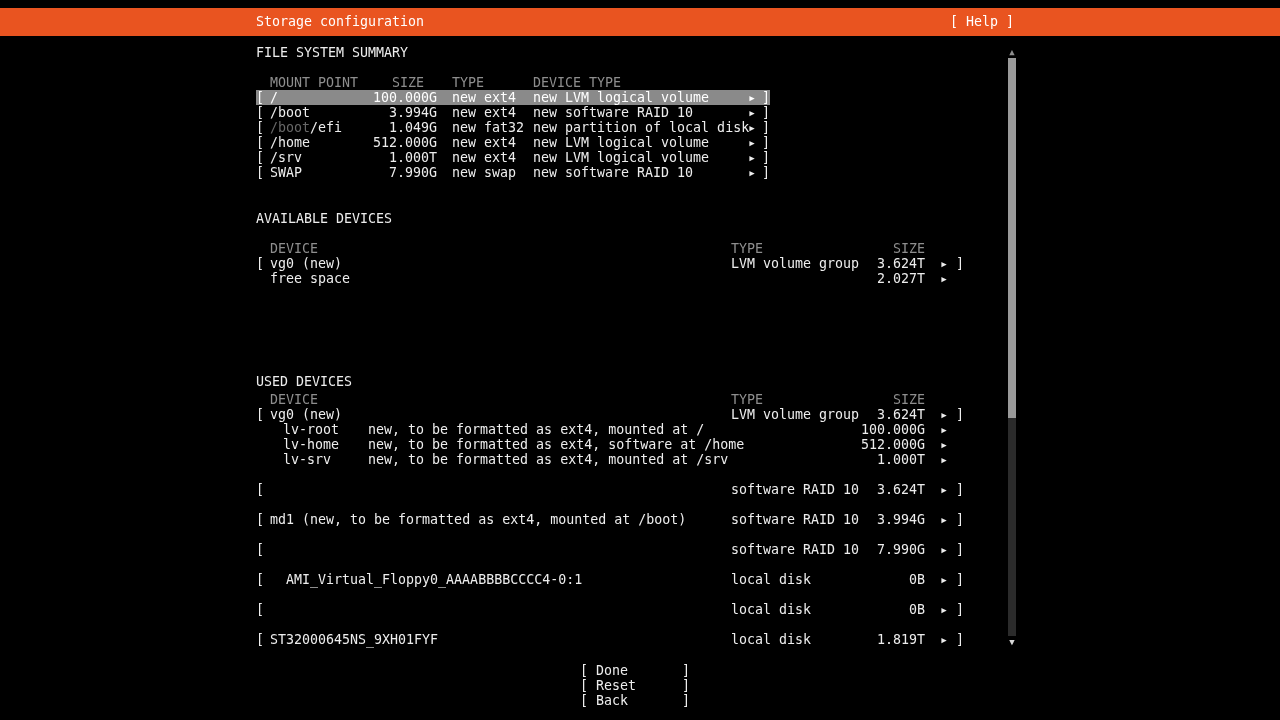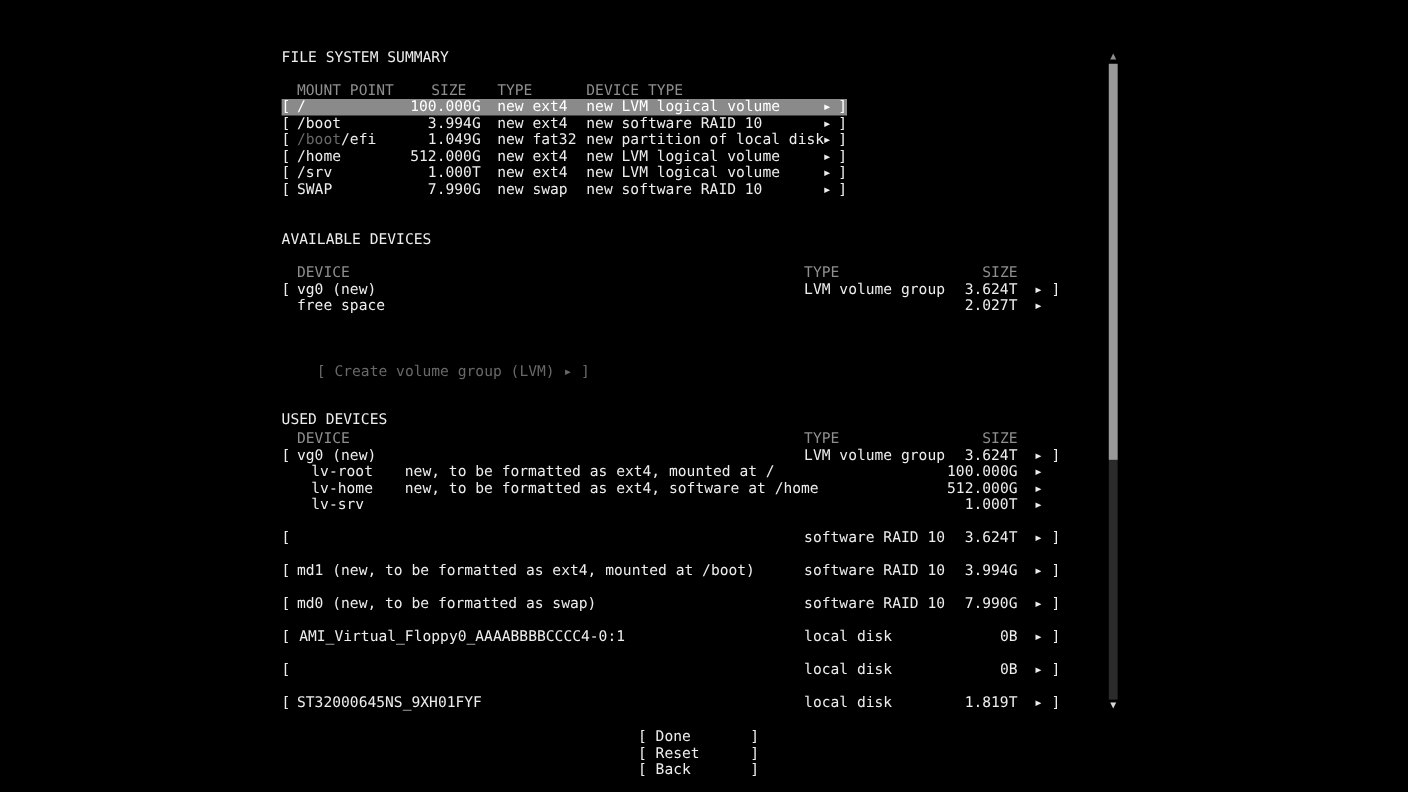--- a/index.html
+++ b/index.html
@@ -32,20 +32,24 @@
   .sb-up { position:absolute; top:0; left:0; width:12px; height:12px; font-size:9px; line-height:12px; text-align:center; color:#8e8e8e; }
   .sb-down { position:absolute; bottom:0; left:0; width:12px; height:12px; font-size:9px; line-height:12px; text-align:center; color:#d9d9d9; }
   .sb-track { position:absolute; top:12px; left:2px; width:8px; height:578px; background:#2b2b2b; }
   .sb-thumb { position:absolute; top:0; left:0; width:8px; height:360px; background:#9a9a9a; }
 </style>
 </head>
 <body>
 
 <div class="screen">
 
+  <div class="topbar">
+    <span class="title">Storage configuration</span>
+    <span class="help">[ Help ]</span>
+  </div>
 
   <div class="line" style="top:45px">FILE SYSTEM SUMMARY</div>
 
   <div class="line muted" style="top:75px">
     <span class="c" style="left:14px">MOUNT POINT</span>
     <span class="c" style="left:136px">SIZE</span>
     <span class="c" style="left:196px">TYPE</span>
     <span class="c" style="left:277px">DEVICE TYPE</span>
   </div>
 
@@ -126,23 +130,20 @@
     <span class="c" style="left:700px">]</span>
   </div>
 
   <div class="line devrow" style="top:271px">
     <span class="c" style="left:14px">free space</span>
     <span class="c size-dev">2.027T</span>
     <span class="c" style="left:684px">▸</span>
   </div>
 
 
-  <div class="line act dim" style="top:316px">
-    <span>[</span><span>Create volume group (LVM)</span><span>▸</span><span>]</span>
-  </div>
 
   <div class="line" style="top:374px">USED DEVICES</div>
 
   <div class="line muted" style="top:392px">
     <span class="c" style="left:14px">DEVICE</span>
     <span class="c" style="left:475px">TYPE</span>
     <span class="c" style="left:637px">SIZE</span>
   </div>
 
   <div class="line devrow" style="top:407px">
@@ -163,20 +164,21 @@
 
   <div class="line devrow" style="top:437px">
     <span class="c" style="left:27px">lv-home</span>
     <span class="c" style="left:112px">new, to be formatted as ext4, software at /home</span>
     <span class="c size-dev">512.000G</span>
     <span class="c" style="left:684px">▸</span>
   </div>
 
   <div class="line devrow" style="top:452px">
     <span class="c" style="left:27px">lv-srv</span>
+    <span class="c" style="left:112px">new, to be formatted as ext4, mounted at /srv</span>
     <span class="c size-dev">1.000T</span>
     <span class="c" style="left:684px">▸</span>
   </div>
 
   <div class="line devrow" style="top:482px">
     <span class="c" style="left:0">[</span>
     <span class="c" style="left:475px">software RAID 10</span>
     <span class="c size-dev">3.624T</span>
     <span class="c" style="left:684px">▸</span>
     <span class="c" style="left:700px">]</span>
@@ -186,30 +188,29 @@
     <span class="c" style="left:0">[</span>
     <span class="c" style="left:14px">md1 (new, to be formatted as ext4, mounted at /boot)</span>
     <span class="c" style="left:475px">software RAID 10</span>
     <span class="c size-dev">3.994G</span>
     <span class="c" style="left:684px">▸</span>
     <span class="c" style="left:700px">]</span>
   </div>
 
   <div class="line devrow" style="top:542px">
     <span class="c" style="left:0">[</span>
-    <span class="c" style="left:14px">md0 (new, to be formatted as swap)</span>
     <span class="c" style="left:475px">software RAID 10</span>
     <span class="c size-dev">7.990G</span>
     <span class="c" style="left:684px">▸</span>
     <span class="c" style="left:700px">]</span>
   </div>
 
   <div class="line devrow" style="top:572px">
     <span class="c" style="left:0">[</span>
-    <span class="c" style="left:16px">AMI_Virtual_Floppy0_AAAABBBBCCCC4-0:1</span>
+    <span class="c" style="left:30px">AMI_Virtual_Floppy0_AAAABBBBCCCC4-0:1</span>
     <span class="c" style="left:475px">local disk</span>
     <span class="c size-dev">0B</span>
     <span class="c" style="left:684px">▸</span>
     <span class="c" style="left:700px">]</span>
   </div>
 
   <div class="line devrow" style="top:602px">
     <span class="c" style="left:0">[</span>
     <span class="c" style="left:475px">local disk</span>
     <span class="c size-dev">0B</span>

